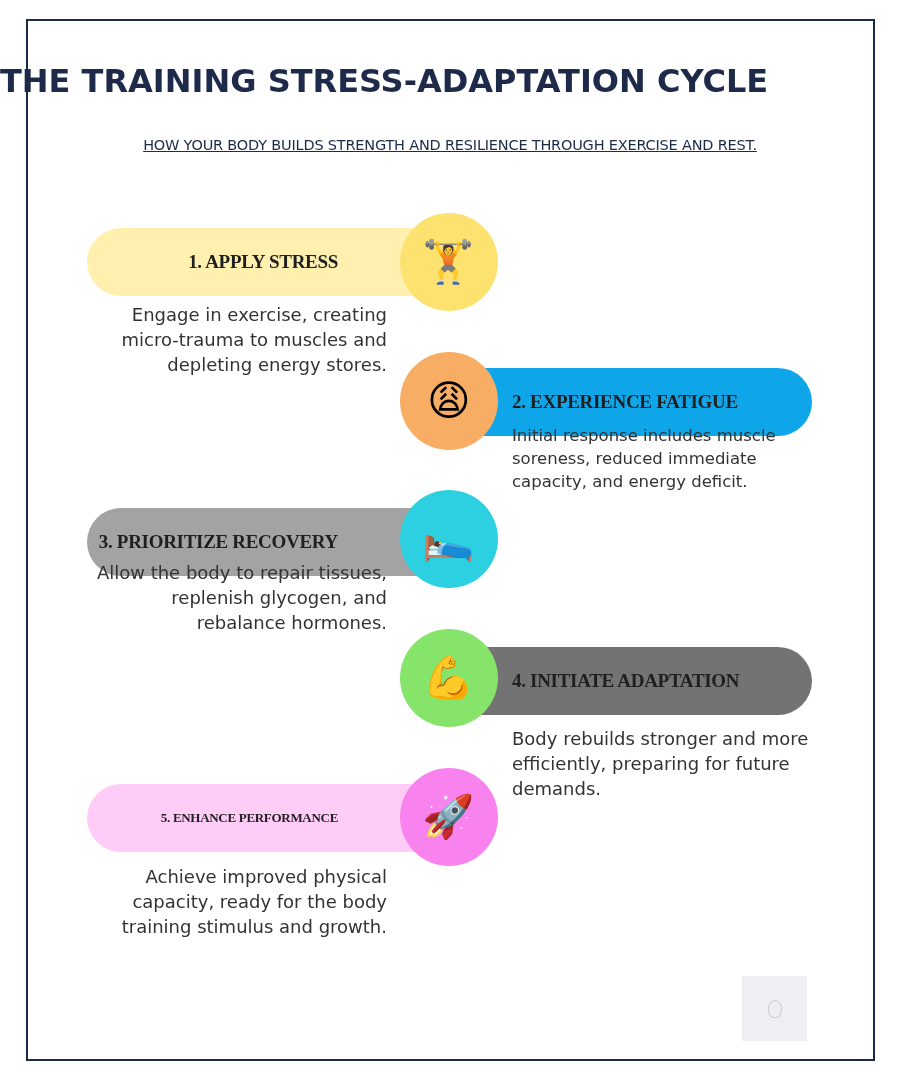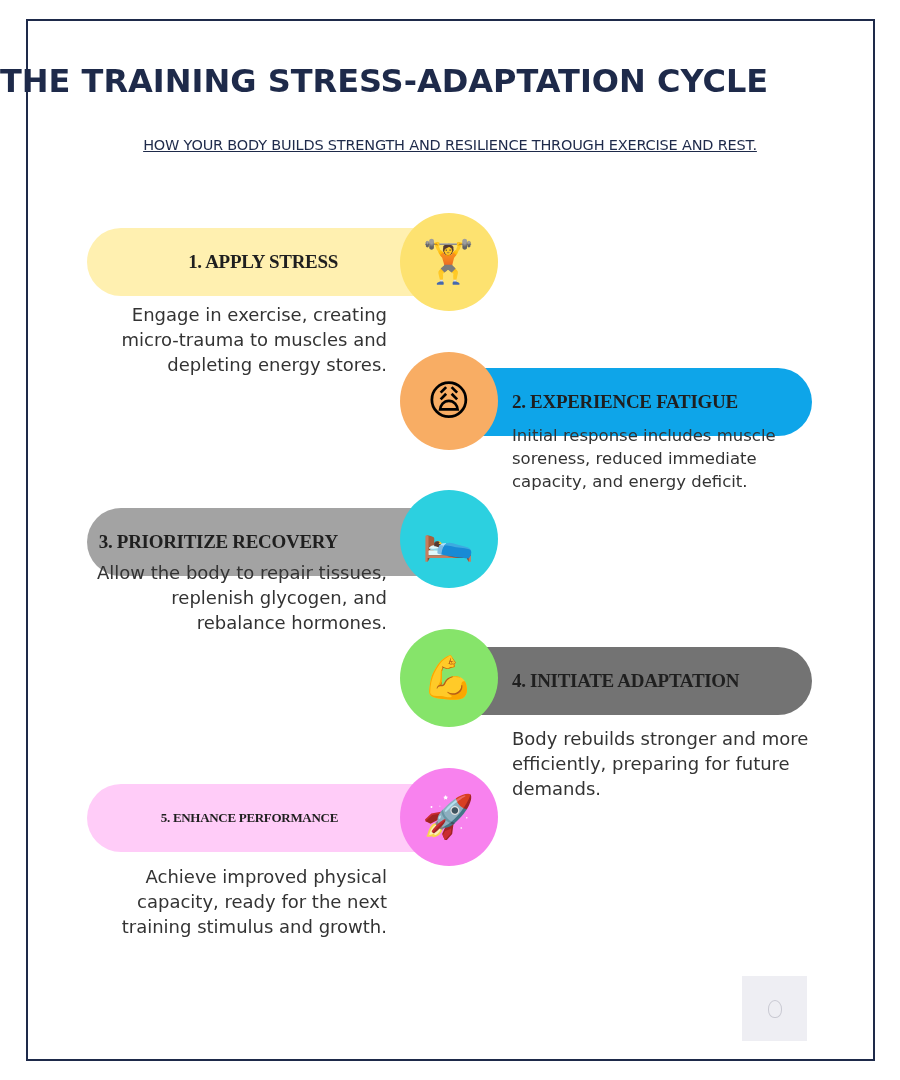--- a/index.html
+++ b/index.html
@@ -65,17 +65,17 @@
   <span>💪</span>
 </div>
 <p class="desc right" style="top:726px;">Body rebuilds stronger and more efficiently, preparing for future demands.</p>
 
 <div class="pill left" id="pill-4" style="top: 784px; background: rgb(255, 204, 248);">
   <span class="pill-label small">5. ENHANCE PERFORMANCE</span>
 </div>
 <div class="circle" id="circle-4" style="top: 768px; background: rgb(248, 130, 238);">
   <span>🚀</span>
 </div>
-<p class="desc left" style="top:864px;">Achieve improved physical capacity, ready for the next training stimulus and growth.</p>
+<p class="desc left" style="top:864px;">Achieve improved physical capacity, ready for the body training stimulus and growth.</p>
 
 <div class="watermark">
   <div class="watermark-glyph"></div>
 </div>
 
 </body></html>

